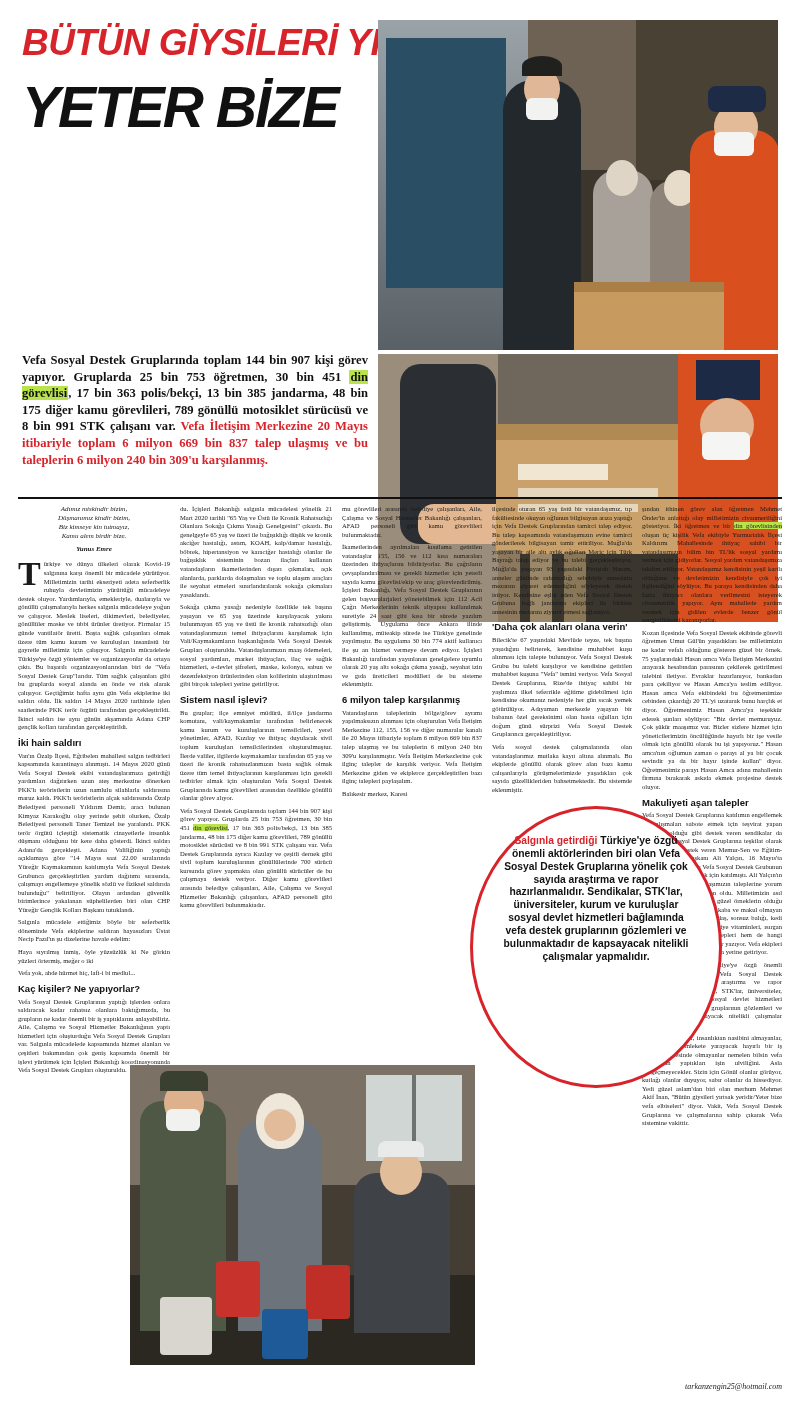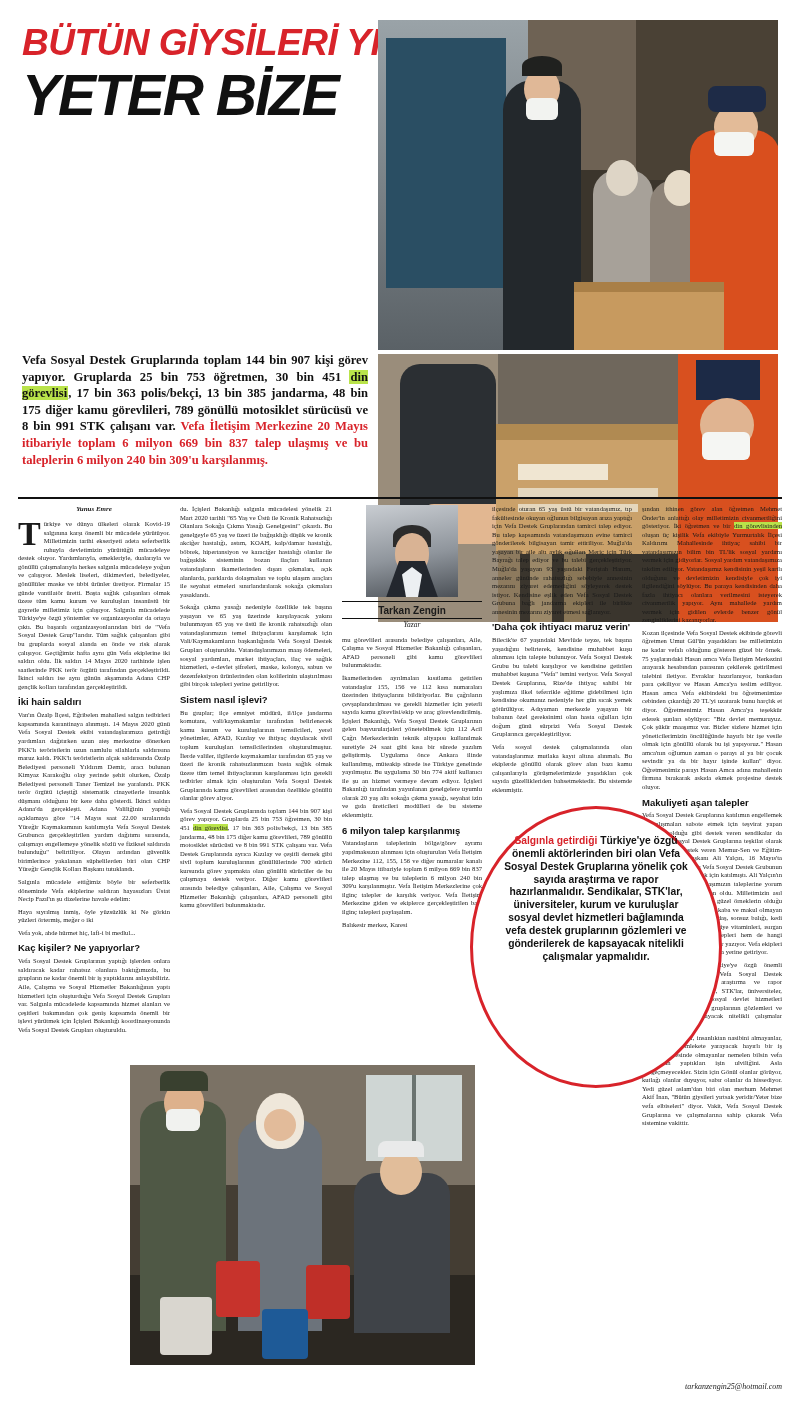--- a/index.html
+++ b/index.html
@@ -26,21 +26,21 @@
     font-style: italic;
     font-size: 37px;
     letter-spacing: -0.5px;
     color: #d8232a;
     line-height: 1;
     white-space: nowrap;
   }
 
   .head-wrap {
     position: absolute;
-    left: 22px; top: 72px;
+    left: 22px; top: 84px;
     width: 350px;
     color: #111;
     font-family: "Liberation Sans", sans-serif;
     font-weight: bold;
     font-style: italic;
     line-height: 0.82;
   }
   .head-1 { font-size: 57px; letter-spacing: -2px; }
   .head-2 { font-size: 128px; letter-spacing: -5px; margin-top: 2px; }
   .head-3 { font-size: 56px; letter-spacing: -2px; margin-top: 2px; }
@@ -285,76 +285,72 @@
 
   <div class="lead">
     <span>Vefa Sosyal Destek Gruplarında toplam 144 bin 907 kişi görev yapıyor. Gruplarda 25 bin 753 öğretmen, 30 bin 451 </span><span class="hl">din görevlisi</span><span>, 17 bin 363 polis/bekçi, 13 bin 385 jandarma, 48 bin 175 diğer kamu görevlileri, 789 gönüllü motosiklet sürücüsü ve 8 bin 991 STK çalışanı var. </span><span class="red">Vefa İletişim Merkezine 20 Mayıs itibariyle toplam 6 milyon 669 bin 837 talep ulaşmış ve bu taleplerin 6 milyon 240 bin 309'u karşılanmış.</span>
   </div>
 
   <div class="rule-top"></div>
 
   <div class="cols">
 
     <div class="col c1">
+      <div class="italic-quote">
+        <span>Adımız miskindir bizim,</span><br>
+        <span>Düşmanımız kindir bizim,</span><br>
+        <span>Biz kimseye kin tutmayız,</span><br>
+        <span>Kamu alem birdir bize.</span>
+      </div>
       <div class="quote-sign">Yunus Emre</div>
       <p class="dropcap">Türkiye ve dünya ülkeleri olarak Kovid-19 salgınına karşı önemli bir mücadele yürütüyor. Milletimizin tarihi ekseriyeti adeta seferberlik ruhuyla devletimizin yürüttüğü mücadeleye destek oluyor. Yardımlarıyla, emekleriyle, dualarıyla ve gönüllü çalışmalarıyla herkes salgınla mücadeleye yoğun ve çalışıyor. Meslek liseleri, dikimevleri, belediyeler, gönüllüler maske ve tıbbi ürünler üretiyor. Firmalar 15 günde vantilatör üretti. Başta sağlık çalışanları olmak üzere tüm kamu kurum ve kuruluşları insanüstü bir gayretle milletimiz için çalışıyor. Salgınla mücadelede Türkiye'ye özgü yöntemler ve organizasyonlar da ortaya çıktı. Bu başarılı organizasyonlarından biri de "Vefa Sosyal Destek Grup"larıdır. Tüm sağlık çalışanları gibi bu gruplarda sosyal alanda en önde ve risk alarak çalışıyor. Geçtiğimiz hafta aynı gün Vefa ekiplerine iki saldırı oldu. İlk saldırı 14 Mayıs 2020 tarihinde işlen saatlerinde PKK terör örgütü tarafından gerçekleştirildi. İkinci saldırı ise aynı günün akşamında Adana CHP gençlik kolları tarafından gerçekleştirildi.</p>
       <div class="subhead">İki hain saldırı</div>
       <p>Van'ın Özalp İlçesi, Eğribelen mahallesi salgın tedbirleri kapsamında karantinaya alınmıştı. 14 Mayıs 2020 günü Vefa Sosyal Destek ekibi vatandaşlarımıza getirdiği yardımları dağıtırken uzun ateş merkezine dönerken PKK'lı teröristlerin uzun namlulu silahlarla saldırısına maruz kaldı. PKK'lı teröristlerin alçak saldırısında Özalp Belediyesi personeli Yıldırım Demir, aracı bulunan Kimyaz Karakoğlu olay yerinde şehit olurken, Özalp Belediyesi personeli Taner Temizel ise yaralandı. PKK terör örgütü içleştiği sistematik cinayetlerle insanlık düşmanı olduğunu bir kere daha gösterdi. İkinci saldırı Adana'da gerçekleşti. Adana Valiliğinin yaptığı açıklamaya göre "14 Mayıs saat 22.00 sıralarında Yüreğir Kaymakamının katılımıyla Vefa Sosyal Destek Grubunca gerçekleştirilen yardım dağıtımı sırasında, çalışmayı engellemeye yönelik sözlü ve fiziksel saldırıda bulunduğu" belirtiliyor. Olayın ardından güvenlik birimlerince yakalanan süphelilerden biri olan CHP Yüreğir Gençlik Kolları Başkanı tutuklandı.</p>
       <p>Salgınla mücadele ettiğimiz böyle bir seferberlik döneminde Vefa ekiplerine saldıran hayasızları Üstat Necip Fazıl'ın şu dizelerine havale edelim:</p>
       <p>Haya sıyrılmış inmiş, öyle yüzsüzlük ki Ne görkin yüzleri örtermiş, meğer o iki</p>
       <p>Vefa yok, ahde hürmet hiç, lafi-i bi medlul...</p>
       <div class="subhead">Kaç kişiler? Ne yapıyorlar?</div>
       <p>Vefa Sosyal Destek Gruplarının yaptığı işlerden onlara saldıracak kadar rahatsız olanlara baktığımızda, bu grupların ne kadar önemli bir iş yaptıklarını anlayabiliriz. Aile, Çalışma ve Sosyal Hizmetler Bakanlığının yaptı hizmetleri için oluşturduğu Vefa Sosyal Destek Grupları var. Salgınla mücadelede kapsamında hizmet alanları ve çeşitleri bakımından çok geniş kapsamda önemli bir işlevi yürütmek için İçişleri Bakanlığı koordinasyonunda Vefa Sosyal Destek Grupları oluşturuldu.</p>
     </div>
 
     <div class="col c2">
       <p>du. İçişleri Bakanlığı salgınla mücadelesi yönelik 21 Mart 2020 tarihli "65 Yaş ve Üstü ile Kronik Rahatsızlığı Olanlara Sokağa Çıkma Yasağı Genelgesini" çıkardı. Bu genelgeyle 65 yaş ve üzeri ile bağışıklığı düşük ve kronik akciğer hastalığı, astım, KOAH, kalp/damar hastalığı, böbrek, hipertansiyon ve karaciğer hastalığı olanlar ile bağışıklık sisteminin bozan ilaçları kullanan vatandaşların ikametlerinden dışarı çıkmaları, açık alanlarda, parklarda dolaşmaları ve toplu ulaşım araçları ile seyahat etmeleri sınırlandırılarak sokağa çıkmaları yasaklandı.</p>
       <p>Sokağa çıkma yasağı nedeniyle özellikle tek başına yaşayan ve 65 yaş üzerinde karşılayacak yakını bulunmayan 65 yaş ve üstü ile kronik rahatsızlığı olan vatandaşlarımızın temel ihtiyaçlarını karşılamak için Vali/Kaymakamların başkanlığında Vefa Sosyal Destek Grupları oluşturuldu. Vatandaşlarımızın maaş ödemeleri, sosyal yardımları, market ihtiyaçları, ilaç ve sağlık hizmetleri, e-devlet şifreleri, maske, kolonya, sabun ve dezenfeksiyon ürünlerinden olan kolilerinin ulaştırılması gibi birçok talepleri yerine getiriliyor.</p>
       <div class="subhead">Sistem nasıl işlevi?</div>
       <p>Bu gruplar; ilçe emniyet müdürü, il/ilçe jandarma komutanı, vali/kaymakamlar tarafından belirlenecek kamu kurum ve kuruluşlarının temsilcileri, yerel yönetimler, AFAD, Kızılay ve ihtiyaç duyulacak sivil toplum kuruluşları temsilcilerinden oluşturulmuştur. İlerde valiler, ilgilerde kaymakamlar tarafından 65 yaş ve üzeri ile kronik rahatsızlanmızın basta sağlık olmak üzere tüm temel ihtiyaçlarının karşılanması için gerekli tedbirler almak için oluşturulan Vefa Sosyal Destek Gruplarında kamu görevlileri arasından özellikle gönüllü olanlar görev alıyor.</p>
       <p><span>Vefa Sosyal Destek Gruplarında toplam 144 bin 907 kişi görev yapıyor. Gruplarda 25 bin 753 öğretmen, 30 bin 451 </span><span class="hl">din görevlisi</span><span>, 17 bin 363 polis/bekçi, 13 bin 385 jandarma, 48 bin 175 diğer kamu görevlileri, 789 gönüllü motosiklet sürücüsü ve 8 bin 991 STK çalışanı var. Vefa Destek Gruplarında ayrıca Kızılay ve çeşitli dernek gibi sivil toplum kuruluşlarının gönüllülerinde 700 sürücü kursunda görev yapmakta olan gönüllü sürücüler de bu çalışmaya destek veriyor. Diğer kamu görevlileri arasında belediye çalışanları, Aile, Çalışma ve Sosyal Hizmetler Bakanlığı çalışanları, AFAD personeli gibi kamu görevlileri bulunmaktadır.</span></p>
     </div>
 
     <div class="col c3">
-      <div class="author-box" style="position:relative;left:0;top:0;width:100%;">
-        <div class="author-photo">
-          <div class="hair"></div>
-          <div class="face"></div>
-          <div class="suit"></div>
-          <div class="shirt"></div>
-        </div>
-        <div class="author-name">Tarkan Zengin</div>
-        <div class="author-role">Yazar</div>
-      </div>
       <p>mu görevlileri arasında belediye çalışanları, Aile, Çalışma ve Sosyal Hizmetler Bakanlığı çalışanları, AFAD personeli gibi kamu görevlileri bulunmaktadır.</p>
       <p>İkametlerinden ayrılmaları kısıtlama getirilen vatandaşlar 155, 156 ve 112 kısa numaraları üzerinden ihtiyaçlarını bildiriyorlar. Bu çağrıların çevşaplandırılması ve gerekli hizmetler için yeterli sayıda kamu görevlisi/ekip ve araç görevlendirilmiş. İçişleri Bakanlığı, Vefa Sosyal Destek Gruplarının gelen başvurularjaleri yönetebilmek için 112 Acil Çağrı Merkezlerinin teknik altyapısı kullanılmak suretiyle 24 saat gibi kısa bir sürede yazılım geliştirmiş. Uygulama önce Ankara ilinde kullanılmış, müteakip sürede ise Türkiye genelinde yayılmıştır. Bu uygulama 30 bin 774 aktif kullanıcı ile şu an hizmet vermeye devam ediyor. İçişleri Bakanlığı tarafından yayınlanan genelgelere uyumlu olarak 20 yaş altı sokağa çıkma yasağı, seyahat izin ve gıda üreticileri modülleri de bu sisteme eklenmiştir.</p>
       <div class="subhead">6 milyon talep karşılanmış</div>
       <p>Vatandaşların taleplerinin bölge/görev ayrımı yapılmaksızın alınması için oluşturulan Vefa İletişim Merkezine 112, 155, 156 ve diğer numaralar kanalı ile 20 Mayıs itibariyle toplam 6 milyon 669 bin 837 talep ulaşmış ve bu taleplerin 6 milyon 240 bin 309'u karşılanmıştır. Vefa İletişim Merkezlerine çok ilginç talepler de karşılık veriyor. Vefa İletişim Merkezine giden ve ekiplerce gerçekleştirilen bazı ilginç talepleri paylaşalım.</p>
       <p>Balıkesir merkez, Karesi</p>
     </div>
 
     <div class="col c4">
       <p>ilçesinde oturan 65 yaş üstü bir vatandaşımız, tıp fakültesinde okuyan oğlunun bilgisayan arıza yaptığı için Vefa Destek Gruplarından tamirci talep ediyor. Bu talep kapsamında vatandaşımızın evine tamirci gönderilerek bilgisayarı tamir ettiriliyor. Muğla'da yaşayan bir aile altı aylık oğulları Meriç için Türk Bayrağı talep ediyor ve bu talebi gerçekleştiriyor. Muğla'da yaşayan 93 yaşındaki Feriştah Hanım, anneler gününde rahatsızlığı sebebiyle annesinin mezarını ziyaret edemediğini söyleyerek destek istiyor. Kendisine eşlik eden Vefa Sosyal Destek Grubuna bağlı jandarma ekipleri ile birlikte annesinin mezarını ziyaret etmesi sağlanıyor.</p>
-      <div class="subhead">'Daha çok ihtiyacı maruz verin'</div>
+      <div class="subhead">'Daha çok alanları olana verin'</div>
       <p>Bilecik'te 67 yaşındaki Mevlüde teyze, tek başına yaşadığını belirterek, kendisine muhabbet kuşu alınması için talepte bulunuyor. Vefa Sosyal Destek Grubu bu talebi karşılıyor ve kendisine getirilen muhabbet kuşuna "Vefa" ismini veriyor. Vefa Sosyal Destek Gruplarına, Rize'de ihtiyaç sahibi bir yaşlımıza ilkel teferrikle eğitime gidebilmesi için kendisine okumanız nedeniyle her gün sıcak yemek götürülüyor. Adıyaman merkezde yaşayan bir babanın özel gereksinimi olan hasta oğulları için doğum günü sürprizi Vefa Sosyal Destek Gruplarınca gerçekleştiriliyor.</p>
       <p>Vefa sosyal destek çalışmalarında olan vatandaşlarımız mutlaka kayıt altına alınmalı. Bu ekiplerde gönüllü olarak görev alan bazı kamu çalışanlarıyla görüşmelerimizde yaşadıkları çok sayıda güzellikleriden bahsetmektedir. Bu sistemde eklenmiştir.</p>
     </div>
 
     <div class="col c5">
       <p><span>şından ithinen görev alan öğretmen Mehmet Önder'in anlattığı olay milletimizin civanmertliğini gösteriyor. İki öğretmen ve bir </span><span class="hl">din görevlisinden</span><span> oluşan üç kişilik Vefa ekibiyle Yurmurtalık İlçesi Kaldırımı Mahallesinde ihtiyaç sahibi bir vatandaşımızın bilim bin TL'lik sosyal yardımı vermek için gidiyorlar. Sosyal yardım vatandaşımıza takdim ediliyor. Vatandaşımız kendisinin yeşil kartlı olduğunu ve devletimizin kendisiyle çok iyi ilgilendiğini söylüyor. Bu paraya kendisinden daha fazla ihtiyacı olanlara verilmesini isteyerek civanmertlik yapıyor. Aynı mahallede yardım vermek için gidilen evlerde benzer gönül zenginliklerini kazanıyorlar.</span></p>
       <p>Kozan ilçesinde Vefa Sosyal Destek ekibinde görevli öğretmen Umut Gül'ün yaşadıkları ise milletimizin ne kadar vefalı olduğunu gösteren güzel bir örnek. 75 yaşlarındaki Hasan amca Vefa İletişim Merkezini arayarak hesabından parasının çekilerek getirilmesi talebini iletiyor. Evraklar hazırlanıyor, bankadan para çekiliyor ve Hasan Amca'ya teslim ediliyor. Hasan amca Vefa ekibindeki bu öğretmenimize cebinden çıkardığı 20 TL'yi uzatarak bunu harçlık et diyor. Öğretmenimiz Hasan Amca'ya teşekkür ederek şunları söylüyor: "Biz devlet memuruyuz. Çok şükür maaşımız var. Bizler sizlere hizmet için yöneticilerimizin öncülüğünde hayırlı bir işe vesile olmak için gönüllü olarak bu işi yapıyoruz." Hasan amca'nın oğlumun zaman o parayı al ya bir çocuk sevindir ya da bir hayır işinde kullan" diyor. Öğretmenimiz parayı Hasan Amca adına mahallenin firmına bırakarak askıda ekmek projesine destek oluyor.</p>
       <div class="subhead">Makuliyeti aşan talepler</div>
       <p>Vefa Sosyal Destek Gruplarına katılımın engellemek ve çalışmaları sabote etmek için teşvirat yapan saldırılar olduğu gibi destek veren sendikalar da oldu. Vefa Sosyal Destek Gruplarına teşkilat olarak başından beri destek veren Memur-Sen ve Eğitim-Bir-Sen Genel Başkanı Ali Yalçın, 16 Mayıs'ta Sincan Kaymakamlığı Vefa Sosyal Destek Grubunun sıntıa çalışmasına destek için katılmıştı. Ali Yalçın'ın paylaştığı ve bir vatandaşımızın taleplerine yorum nedeniyle paylaştığı neden oldu. Milletimizin asıl letimi gösteren çok sayıda güzel örneklerin olduğu gibi istisna olarak sunulsaz, kaba ve makul olmayan talepler de olabiliyor. Vatandaş, sonsuz balığı, kedi mamas, pupino, badem, takviye vitaminleri, ısırgan otu tohumu ve benzeri talepleri hem de hangi diklüklardan alınacağına kadar yazıyor. Vefa ekipleri bu şımarık talepleri bile sabırla yerine getiriyor.</p>
       <p>Salgınla mücadelede Türkiye'ye özgü önemli aktörlerinden biri olan Vefa Sosyal Destek Gruplarına çok sayıda araştırma ve rapor hazırlanmalıdır. Sendikalar, STK'lar, üniversiteler, kurum ve kuruluşlar sosyal devlet hizmetleri bağlamında vefa destek gruplarının gözlemleri ve tecrübelerini de kapsayacak nitelikli çalışmalar yapmalıdır.</p>
       <p>Vefayı bilmeyenler, insanlıktan nasibini almayanlar, millete ve memlekete yarayacak hayırlı bir iş yapmak gayesinde olmayanlar nemelen bilsin vefa ekiplerinin yaptıkları işin ulviliğini. Asla vazgeçmeyecekler. Sizin için Gönül olanlar görüyor, kutlağı olanlar duyuyor, sabır olanlar da hissediyor. Yedi güzel aslam'dan biri olan merhum Mehmet Akif İnan, "Bütün giysileri yırtsak yeridir/Yeter bize vefa elbiseleri" diyor. Vakit, Vefa Sosyal Destek Gruplarına ve çalışmalarına sahip çıkarak Vefa sistemine vakittir.</p>
     </div>
   </div>
 
   <div class="oval">
-    <span class="o-red">Salgınla getirdiği </span><span>Türkiye'ye özgü önemli aktörlerinden biri olan Vefa Sosyal Destek Gruplarına yönelik çok sayıda araştırma ve rapor hazırlanmalıdır.</span><span> Sendikalar, STK'lar, üniversiteler, kurum ve kuruluşlar sosyal devlet hizmetleri bağlamında vefa destek gruplarının gözlemleri ve gönderilerek de kapsayacak nitelikli çalışmalar yapmalıdır.</span>
+    <span class="o-red">Salgınla getirdiği </span><span>Türkiye'ye özgü önemli aktörlerinden biri olan Vefa Sosyal Destek Gruplarına yönelik çok sayıda araştırma ve rapor hazırlanmalıdır.</span><span> Sendikalar, STK'lar, üniversiteler, kurum ve kuruluşlar sosyal devlet hizmetleri bağlamında vefa destek gruplarının gözlemleri ve bulunmaktadır de kapsayacak nitelikli çalışmalar yapmalıdır.</span>
   </div>
 
   <div class="photo photo-bottom">
     <div class="p-shape" style="left:0;top:0;width:345px;height:120px;background:#7b7265;"></div>
     <div class="p-shape" style="left:0;top:120px;width:345px;height:180px;background:#443d33;"></div>
     <div class="p-shape" style="left:0;top:210px;width:345px;height:90px;background:#2b2721;"></div>
 
     <div class="p-shape" style="left:236px;top:10px;width:96px;height:86px;background:#cfd6d4;"></div>
     <div class="p-shape" style="left:282px;top:10px;width:4px;height:86px;background:#6b7470;"></div>
 

